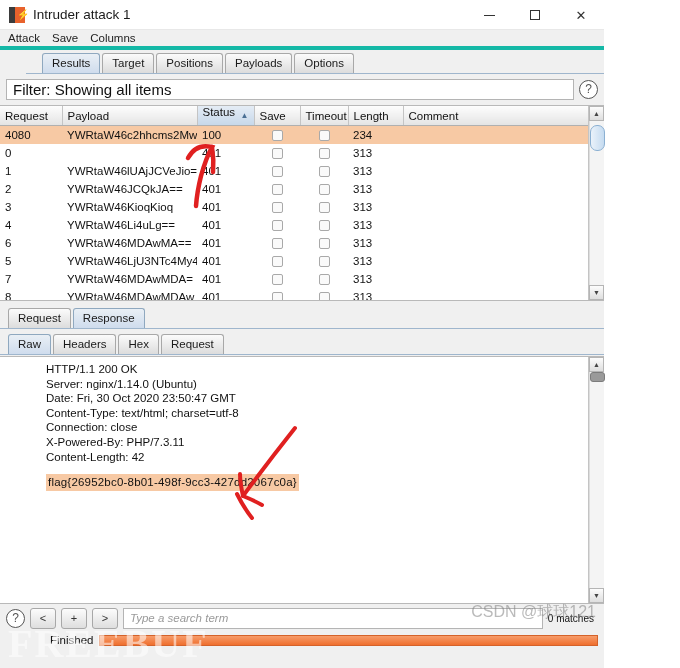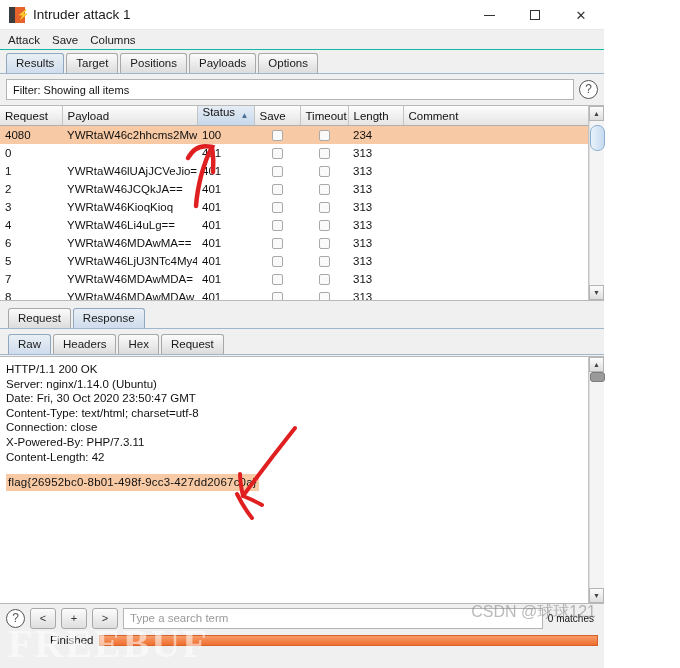--- a/index.html
+++ b/index.html
@@ -41,50 +41,51 @@
     width: 46px; height: 30px; display: flex; align-items: center; justify-content: center;
     font-size: 13px; color: #333;
   }
   .winbtn .mn { display:block; width: 11px; height: 1px; background: #333; }
   .winbtn .mx { display:block; width: 10px; height: 10px; border: 1px solid #333; }
 
   
   .menubar {
     height: 20px; display: flex; align-items: center;
     background: #f0f0f0; padding-left: 8px; gap: 12px;
-    border-bottom: 1px solid #14b8a6;
+    border-bottom: 4px solid #14b8a6;
   }
   .menubar span { font-size: 11.5px; color: #222; }
 
   
   .tabrow {
     height: 24px; display: flex; align-items: flex-end;
-    padding-left: 6px; background: #f0f0f0;
+    padding-left: 16px; background: #f0f0f0;
     border-bottom: 1px solid #9fb6cd;
     position: relative;
+    margin-left: 26px;
   }
   .tab {
     height: 20px; line-height: 19px; padding: 0 9px;
     border: 1px solid #a8a8a8; border-bottom: none;
     border-radius: 3px 3px 0 0;
     background: linear-gradient(to bottom, #fbfbfb, #dcdcdc);
     margin-right: 2px; font-size: 11.5px; color: #1a1a1a;
   }
   .tab.active {
     background: linear-gradient(to bottom, #e9eff5, #cfdced);
     border-color: #8fa8bf;
     position: relative; z-index: 2;
   }
 
   
   .filterwrap { padding: 5px 6px 0 6px; display: flex; align-items: center; gap: 5px; }
   .filterbar {
     flex: 1; height: 21px; background: #fff;
     border: 1px solid #b4b4b4; line-height: 20px;
-    padding-left: 6px; font-size: 11px; color: #111;
+    padding-left: 6px; font-size: 15px; color: #111;
   }
   .helpbtn {
     width: 19px; height: 19px; border-radius: 50%;
     border: 1.3px solid #555; color: #555;
     font-size: 12px; line-height: 17px; text-align: center; flex: none;
     background: #fff;
   }
 
   
   .tablewrap {
@@ -151,40 +152,41 @@
   .respwrap {
     display: flex; background: #fff;
     border: 1px solid #b9b9b9; border-left: none; border-right: none;
     height: 248px; margin-top: 1px;
   }
   .resptext {
     flex: 1; padding: 5px 6px; overflow: hidden;
     font-family: "Liberation Sans", sans-serif;
     font-size: 11.5px; line-height: 14.6px; color: #111;
     white-space: pre;
+    margin-left: 40px;
   }
   .flagline {
     display: inline-block; background: #f7c9a4; color: #111;
     padding: 1px 2px; margin-top: 10px; letter-spacing: .2px;
   }
 
   
   .searchbar {
     height: 26px; display: flex; align-items: center; gap: 5px;
     padding: 3px 6px 0 6px; background: #f0f0f0;
   }
   .navbtn {
     width: 26px; height: 21px; border: 1px solid #a8a8a8; border-radius: 3px;
     background: linear-gradient(to bottom, #fcfcfc, #dedede);
     font-size: 11px; color: #333; line-height: 19px; text-align: center;
   }
   .searchinput {
     flex: 1; height: 21px; background: #fff; border: 1px solid #b4b4b4;
     line-height: 19px; padding-left: 6px; font-size: 11.5px;
-    color: #9a9a9a; 
+    color: #9a9a9a; font-style: italic;
   }
   .matches { font-size: 10px; color: #111; padding-right: 4px; text-align: center; }
 
   
   .statusbar {
     height: 20px; display: flex; align-items: center; gap: 6px;
     padding: 0 6px; background: #f0f0f0;
   }
   .statuslabel { font-size: 11.5px; color: #111; padding-left: 44px; }
   .progress {

